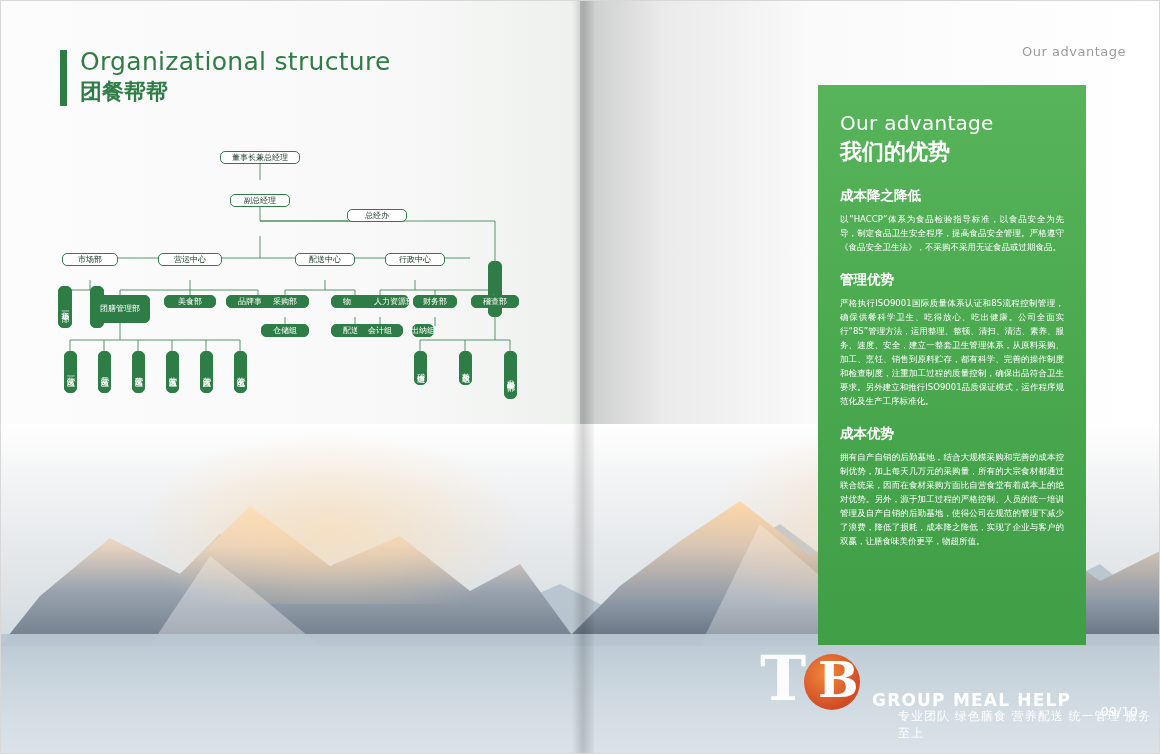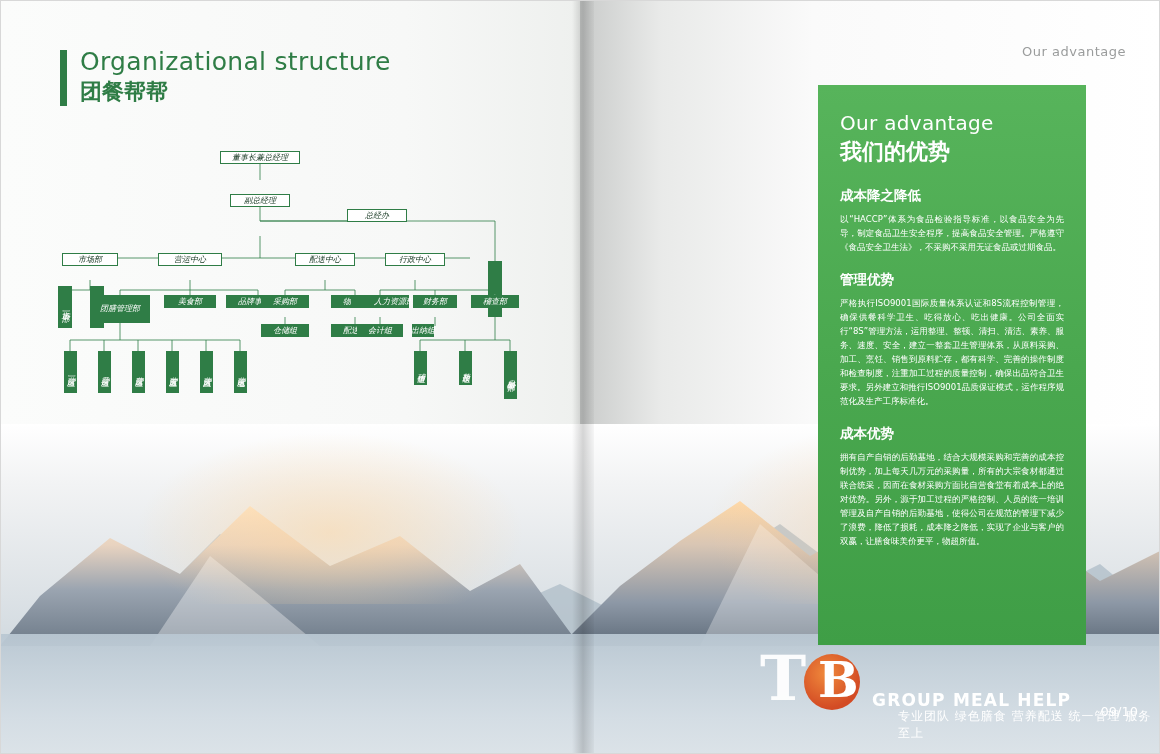--- a/index.html
+++ b/index.html
@@ -66,23 +66,22 @@
   }
 
   
   .chart{position:absolute;left:40px;top:135px;width:520px;height:290px;}
   .chart svg{position:absolute;left:0;top:0;}
   .node{
     position:absolute;box-sizing:border-box;
     border:1px solid #2f7d46;background:#ffffff;color:#13351f;
     font-size:8px;line-height:1.15;text-align:center;
     display:flex;align-items:center;justify-content:center;
-    border-radius:0;white-space:nowrap;
-    font-family:"DejaVu Sans","Liberation Sans",sans-serif;
-    font-style:italic;
+    border-radius:5px;white-space:nowrap;
+    font-family:"DejaVu Sans","Liberation Sans",sans-serif;
   }
   .node.filled{background:#2f7d46;color:#ffffff;border-color:#2f7d46;}
   .node.vert{
     writing-mode:vertical-rl;text-orientation:upright;letter-spacing:1px;
     white-space:normal;
   }
 
   
   .adv-top-label{
     position:absolute;right:34px;top:44px;color:#9a9c9c;font-size:13px;

